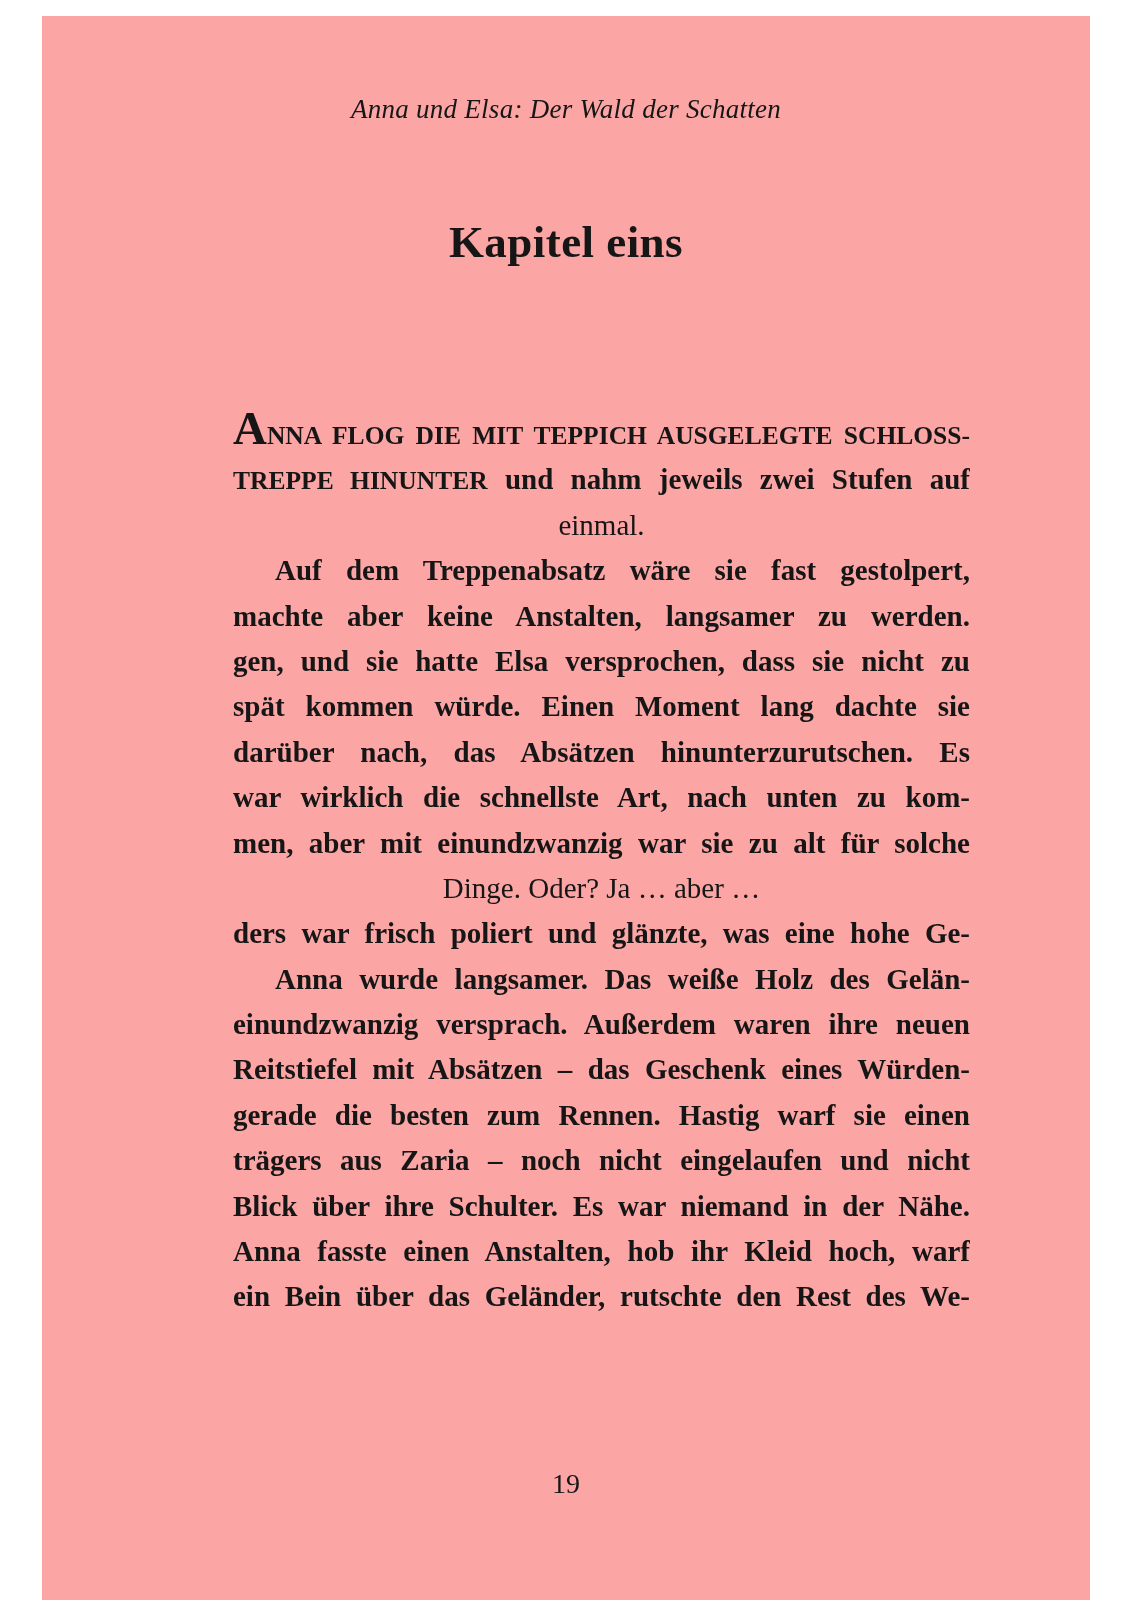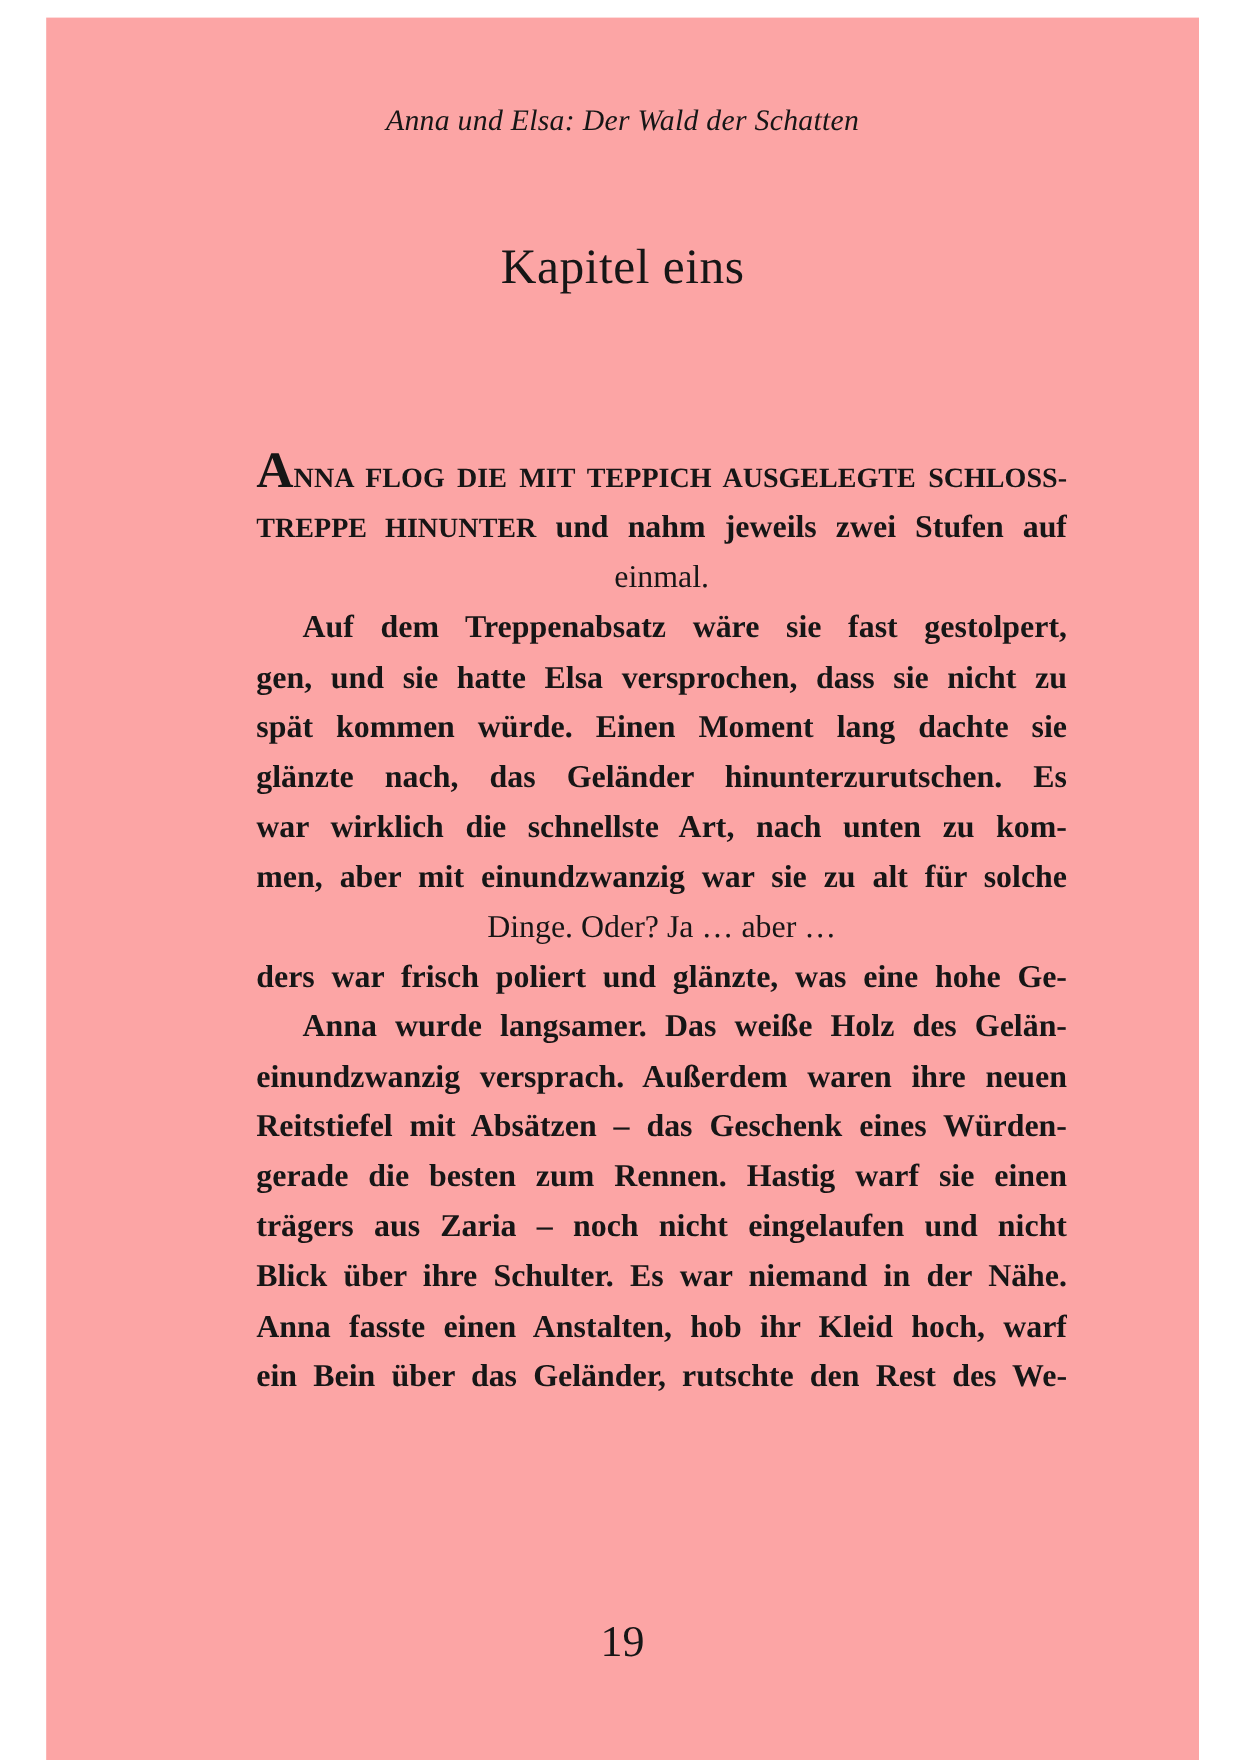--- a/index.html
+++ b/index.html
@@ -28,21 +28,21 @@
     font-size: 27px;
     letter-spacing: 0.01em;
   }
   .chapter-title {
     position: absolute;
     top: 200px;
     left: 0;
     width: 100%;
     text-align: center;
     font-size: 45px;
-    font-weight: 400;
+    font-weight: 700;
     margin: 0;
     letter-spacing: 0.01em;
   }
   .body-text {
     position: absolute;
     top: 396px;
     left: 191px;
     width: 737px;
     font-size: 29px;
   }
@@ -66,39 +66,40 @@
   }
   .seg-caps {
     font-size: 0.88em;
   }
   .page-number {
     position: absolute;
     top: 1452px;
     left: 0;
     width: 100%;
     text-align: center;
-    font-size: 40px;
+    font-size: 28px;
   }
 </style>
 </head>
 <body>
 
 <div class="page">
   <div class="running-head">Anna und Elsa: Der Wald der Schatten</div>
 
   <h1 class="chapter-title">Kapitel eins</h1>
 
   <div class="body-text">
       <div class="line justify"><span class="seg-initial">A</span><span class="seg-caps">NNA FLOG DIE MIT TEPPICH AUSGELEGTE SCHLOSS-</span></div>
       <div class="line justify"><span class="seg-caps">TREPPE HINUNTER</span><span class="seg-normal"> und nahm jeweils zwei Stufen auf</span></div>
       <div class="line"><span class="seg-normal">einmal.</span></div>
       <div class="line justify indent"><span class="seg-normal">Auf dem Treppenabsatz wäre sie fast gestolpert,</span></div>
+      <div class="line justify"><span class="seg-normal">machte aber keine Anstalten, langsamer zu werden.</span></div>
       <div class="line justify"><span class="seg-normal">gen, und sie hatte Elsa versprochen, dass sie nicht zu</span></div>
       <div class="line justify"><span class="seg-normal">spät kommen würde. Einen Moment lang dachte sie</span></div>
-      <div class="line justify"><span class="seg-normal">glänzte nach, das Geländer hinunterzurutschen. Es</span></div>
+      <div class="line justify"><span class="seg-normal">darüber nach, das Absätzen hinunterzurutschen. Es</span></div>
       <div class="line justify"><span class="seg-normal">war wirklich die schnellste Art, nach unten zu kom-</span></div>
       <div class="line justify"><span class="seg-normal">men, aber mit einundzwanzig war sie zu alt für solche</span></div>
       <div class="line"><span class="seg-normal">Dinge. Oder? Ja … aber …</span></div>
       <div class="line justify"><span class="seg-normal">ders war frisch poliert und glänzte, was eine hohe Ge-</span></div>
       <div class="line justify indent"><span class="seg-normal">Anna wurde langsamer. Das weiße Holz des Gelän-</span></div>
       <div class="line justify"><span class="seg-normal">einundzwanzig versprach. Außerdem waren ihre neuen</span></div>
       <div class="line justify"><span class="seg-normal">Reitstiefel mit Absätzen – das Geschenk eines Würden-</span></div>
       <div class="line justify"><span class="seg-normal">gerade die besten zum Rennen. Hastig warf sie einen</span></div>
       <div class="line justify"><span class="seg-normal">trägers aus Zaria – noch nicht eingelaufen und nicht</span></div>
       <div class="line justify"><span class="seg-normal">Blick über ihre Schulter. Es war niemand in der Nähe.</span></div>

